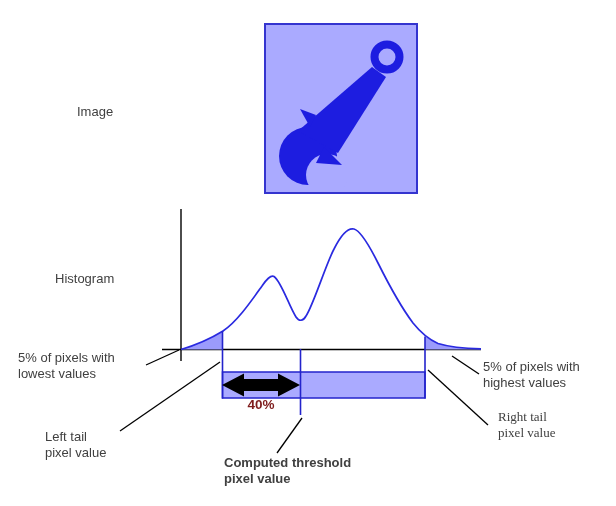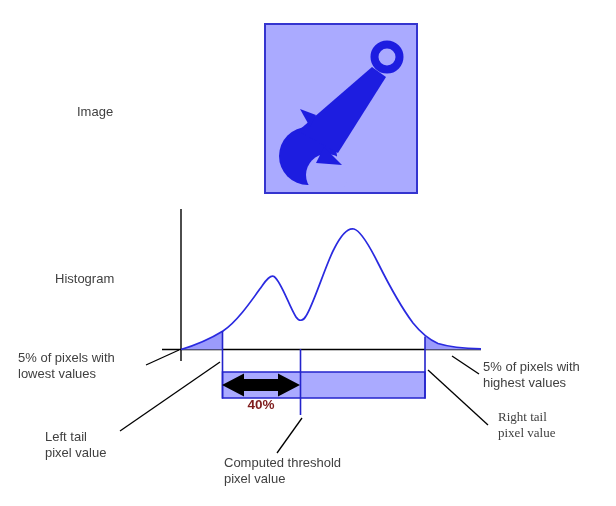--- a/index.html
+++ b/index.html
@@ -18,21 +18,21 @@
     line-height: 16px;
     white-space: pre-line;
     color: #404040;
   }
   #image-label     { left: 77px;  top: 104px; }
   #histogram-label { left: 55px;  top: 271px; }
   #lowest-label    { left: 18px;  top: 350px; }
   #highest-label   { left: 483px; top: 359px; }
   #left-tail-label { left: 45px;  top: 413px; margin-top: 16px; }
   #right-tail-label{ left: 498px; top: 409px; font-family: Liberation Serif, serif; }
-  #threshold-label { left: 224px; top: 455px; }
+  #threshold-label { left: 224px; top: 455px; font-weight: bold; }
   #image-box {
     position: absolute;
     left: 264px; top: 23px;
     width: 154px; height: 171px;
     background: #aaaaff;
     border: 2px solid #3434cf;
     box-sizing: border-box;
   }
   #image-box svg { display: block; }
   #percent-label {

